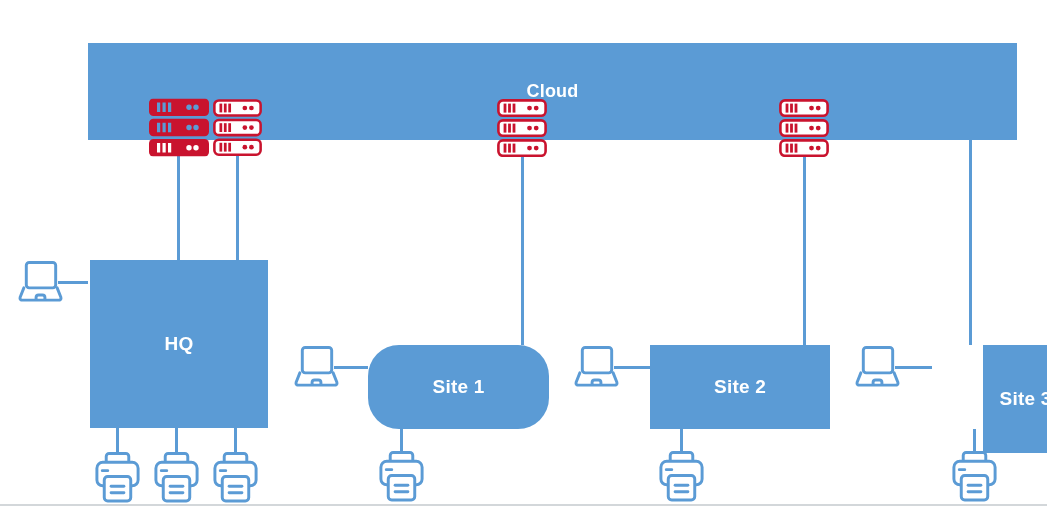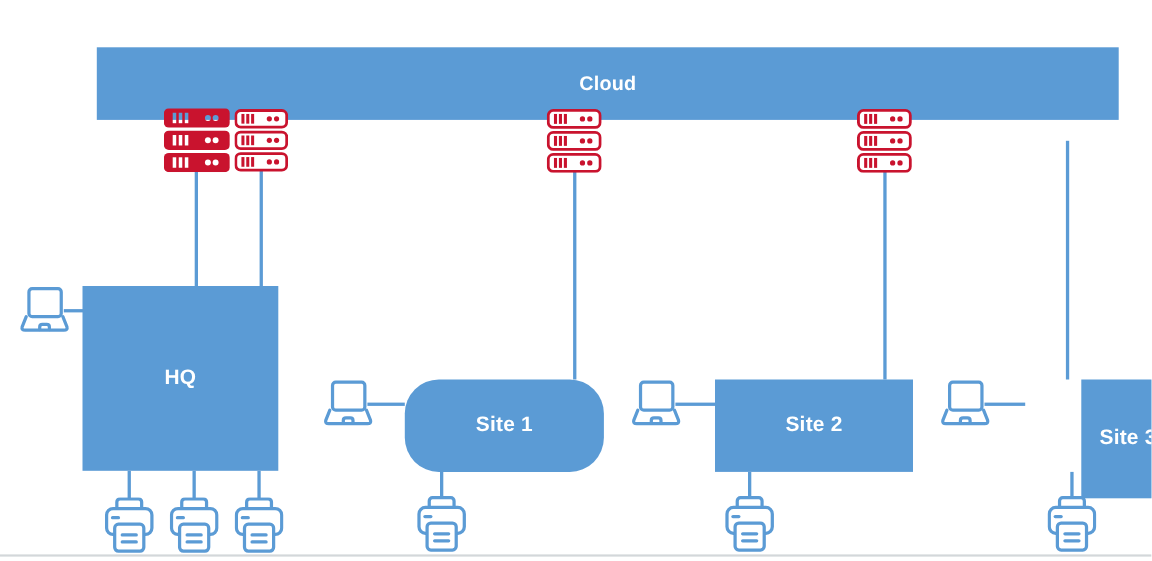--- a/index.html
+++ b/index.html
@@ -92,21 +92,21 @@
       <line x1="7" y1="19" x2="12.5" y2="19" stroke="#5B9BD5" stroke-width="3" stroke-linecap="round"></line>
       <rect x="9" y="25" width="27" height="25" rx="3.5" fill="#ffffff" stroke="#5B9BD5" stroke-width="3" stroke-linejoin="round"></rect>
       <line x1="16" y1="35" x2="29" y2="35" stroke="#5B9BD5" stroke-width="3" stroke-linecap="round"></line>
       <line x1="16" y1="41.5" x2="29" y2="41.5" stroke="#5B9BD5" stroke-width="3" stroke-linecap="round"></line>
     </symbol>
   </defs>
 </svg>
 
 <div class="canvas">
 
-  <div class="node" style="left:88px;top:43px;width:929px;height:66px;">
+  <div class="node" style="left:88px;top:43px;width:929px;height:97px;">
     <span class="node-label cloud-label">Cloud</span>
   </div>
 
   <div class="vline" style="left:177px;top:150px;height:110px;"></div>
   <div class="vline" style="left:236px;top:150px;height:110px;"></div>
   <div class="vline" style="left:521px;top:150px;height:195px;"></div>
   <div class="vline" style="left:803px;top:150px;height:195px;"></div>
   <div class="vline" style="left:969px;top:128px;height:217px;"></div>
 
   <div class="hline" style="left:58px;top:281px;width:30px;"></div>
@@ -114,21 +114,21 @@
   <div class="hline" style="left:614px;top:366px;width:36px;"></div>
   <div class="hline" style="left:895px;top:366px;width:37px;"></div>
 
   <div class="vline" style="left:116px;top:428px;height:27px;"></div>
   <div class="vline" style="left:175px;top:428px;height:27px;"></div>
   <div class="vline" style="left:234px;top:428px;height:27px;"></div>
   <div class="vline" style="left:400px;top:429px;height:24px;"></div>
   <div class="vline" style="left:680px;top:429px;height:24px;"></div>
   <div class="vline" style="left:973px;top:429px;height:24px;"></div>
 
-  <div class="node" style="left:75px;top:260px;width:178px;height:168px;">
+  <div class="node" style="left:90px;top:260px;width:178px;height:168px;">
     <span class="node-label">HQ</span>
   </div>
   <div class="node" style="left:368px;top:345px;width:181px;height:84px;border-radius:31px;">
     <span class="node-label">Site 1</span>
   </div>
   <div class="node" style="left:650px;top:345px;width:180px;height:84px;">
     <span class="node-label">Site 2</span>
   </div>
   <div class="node" style="left:983px;top:345px;width:85px;height:108px;text-align:right;">
     <span class="node-label">Site 3</span>

